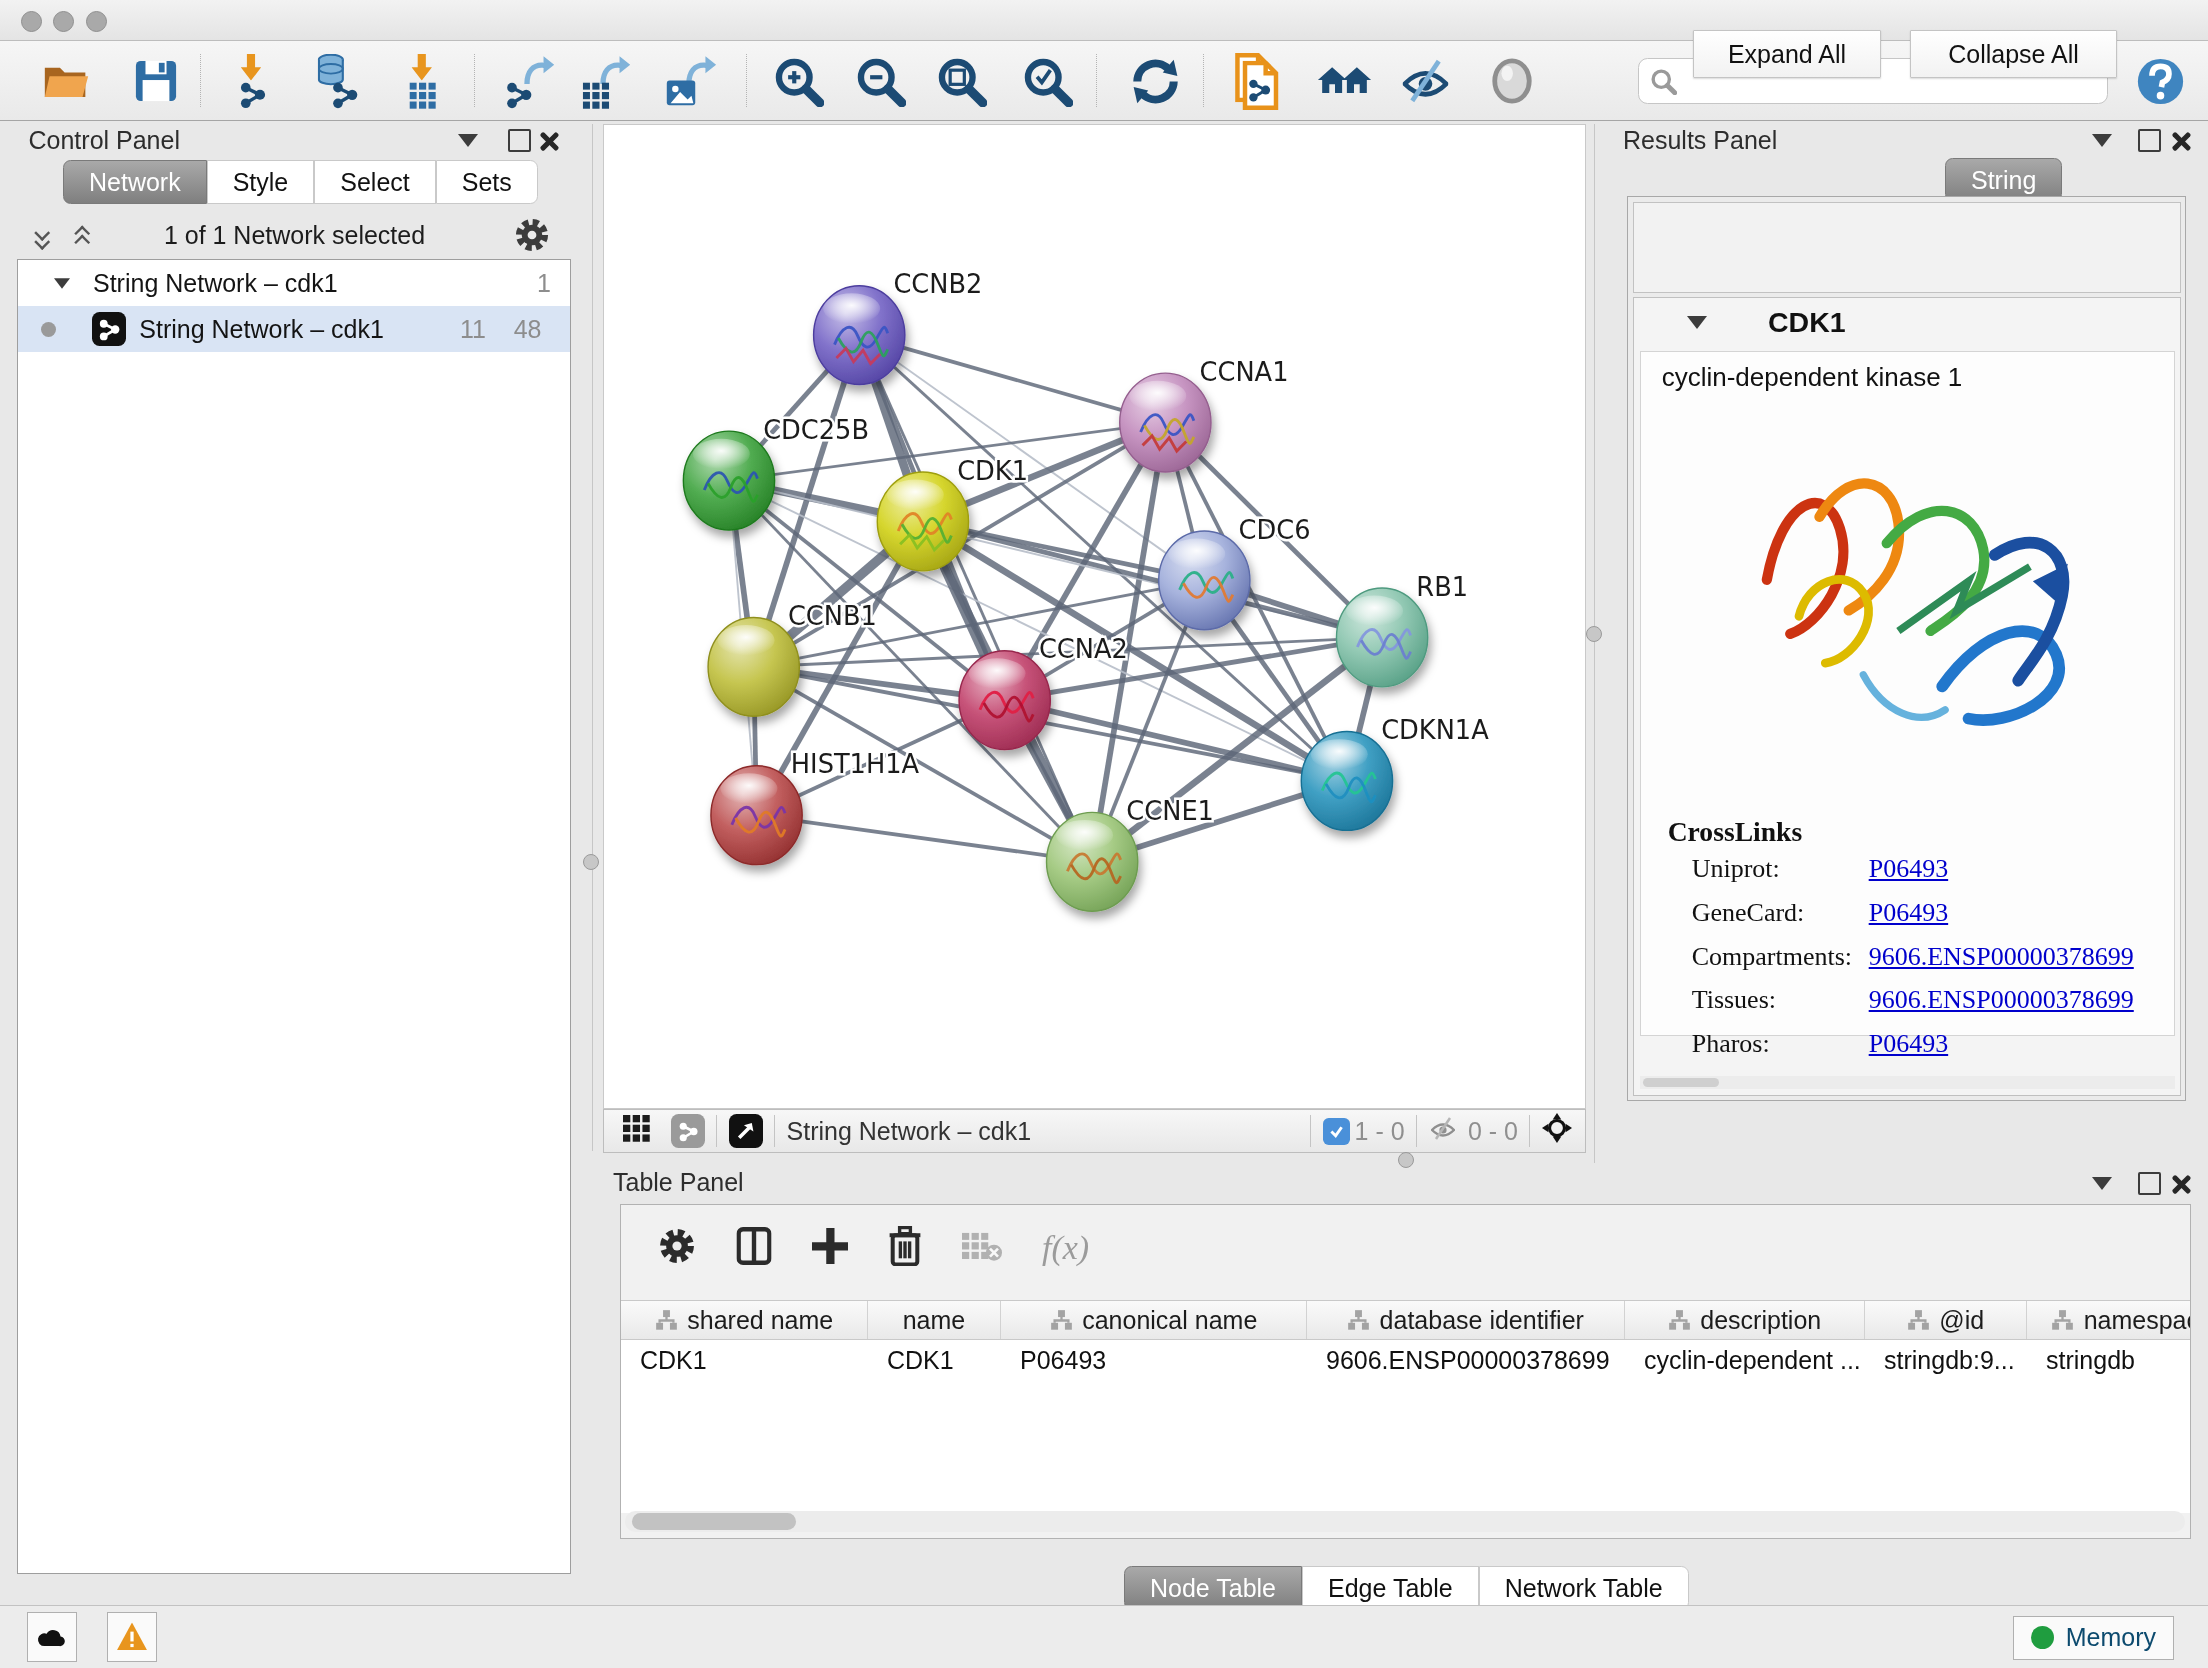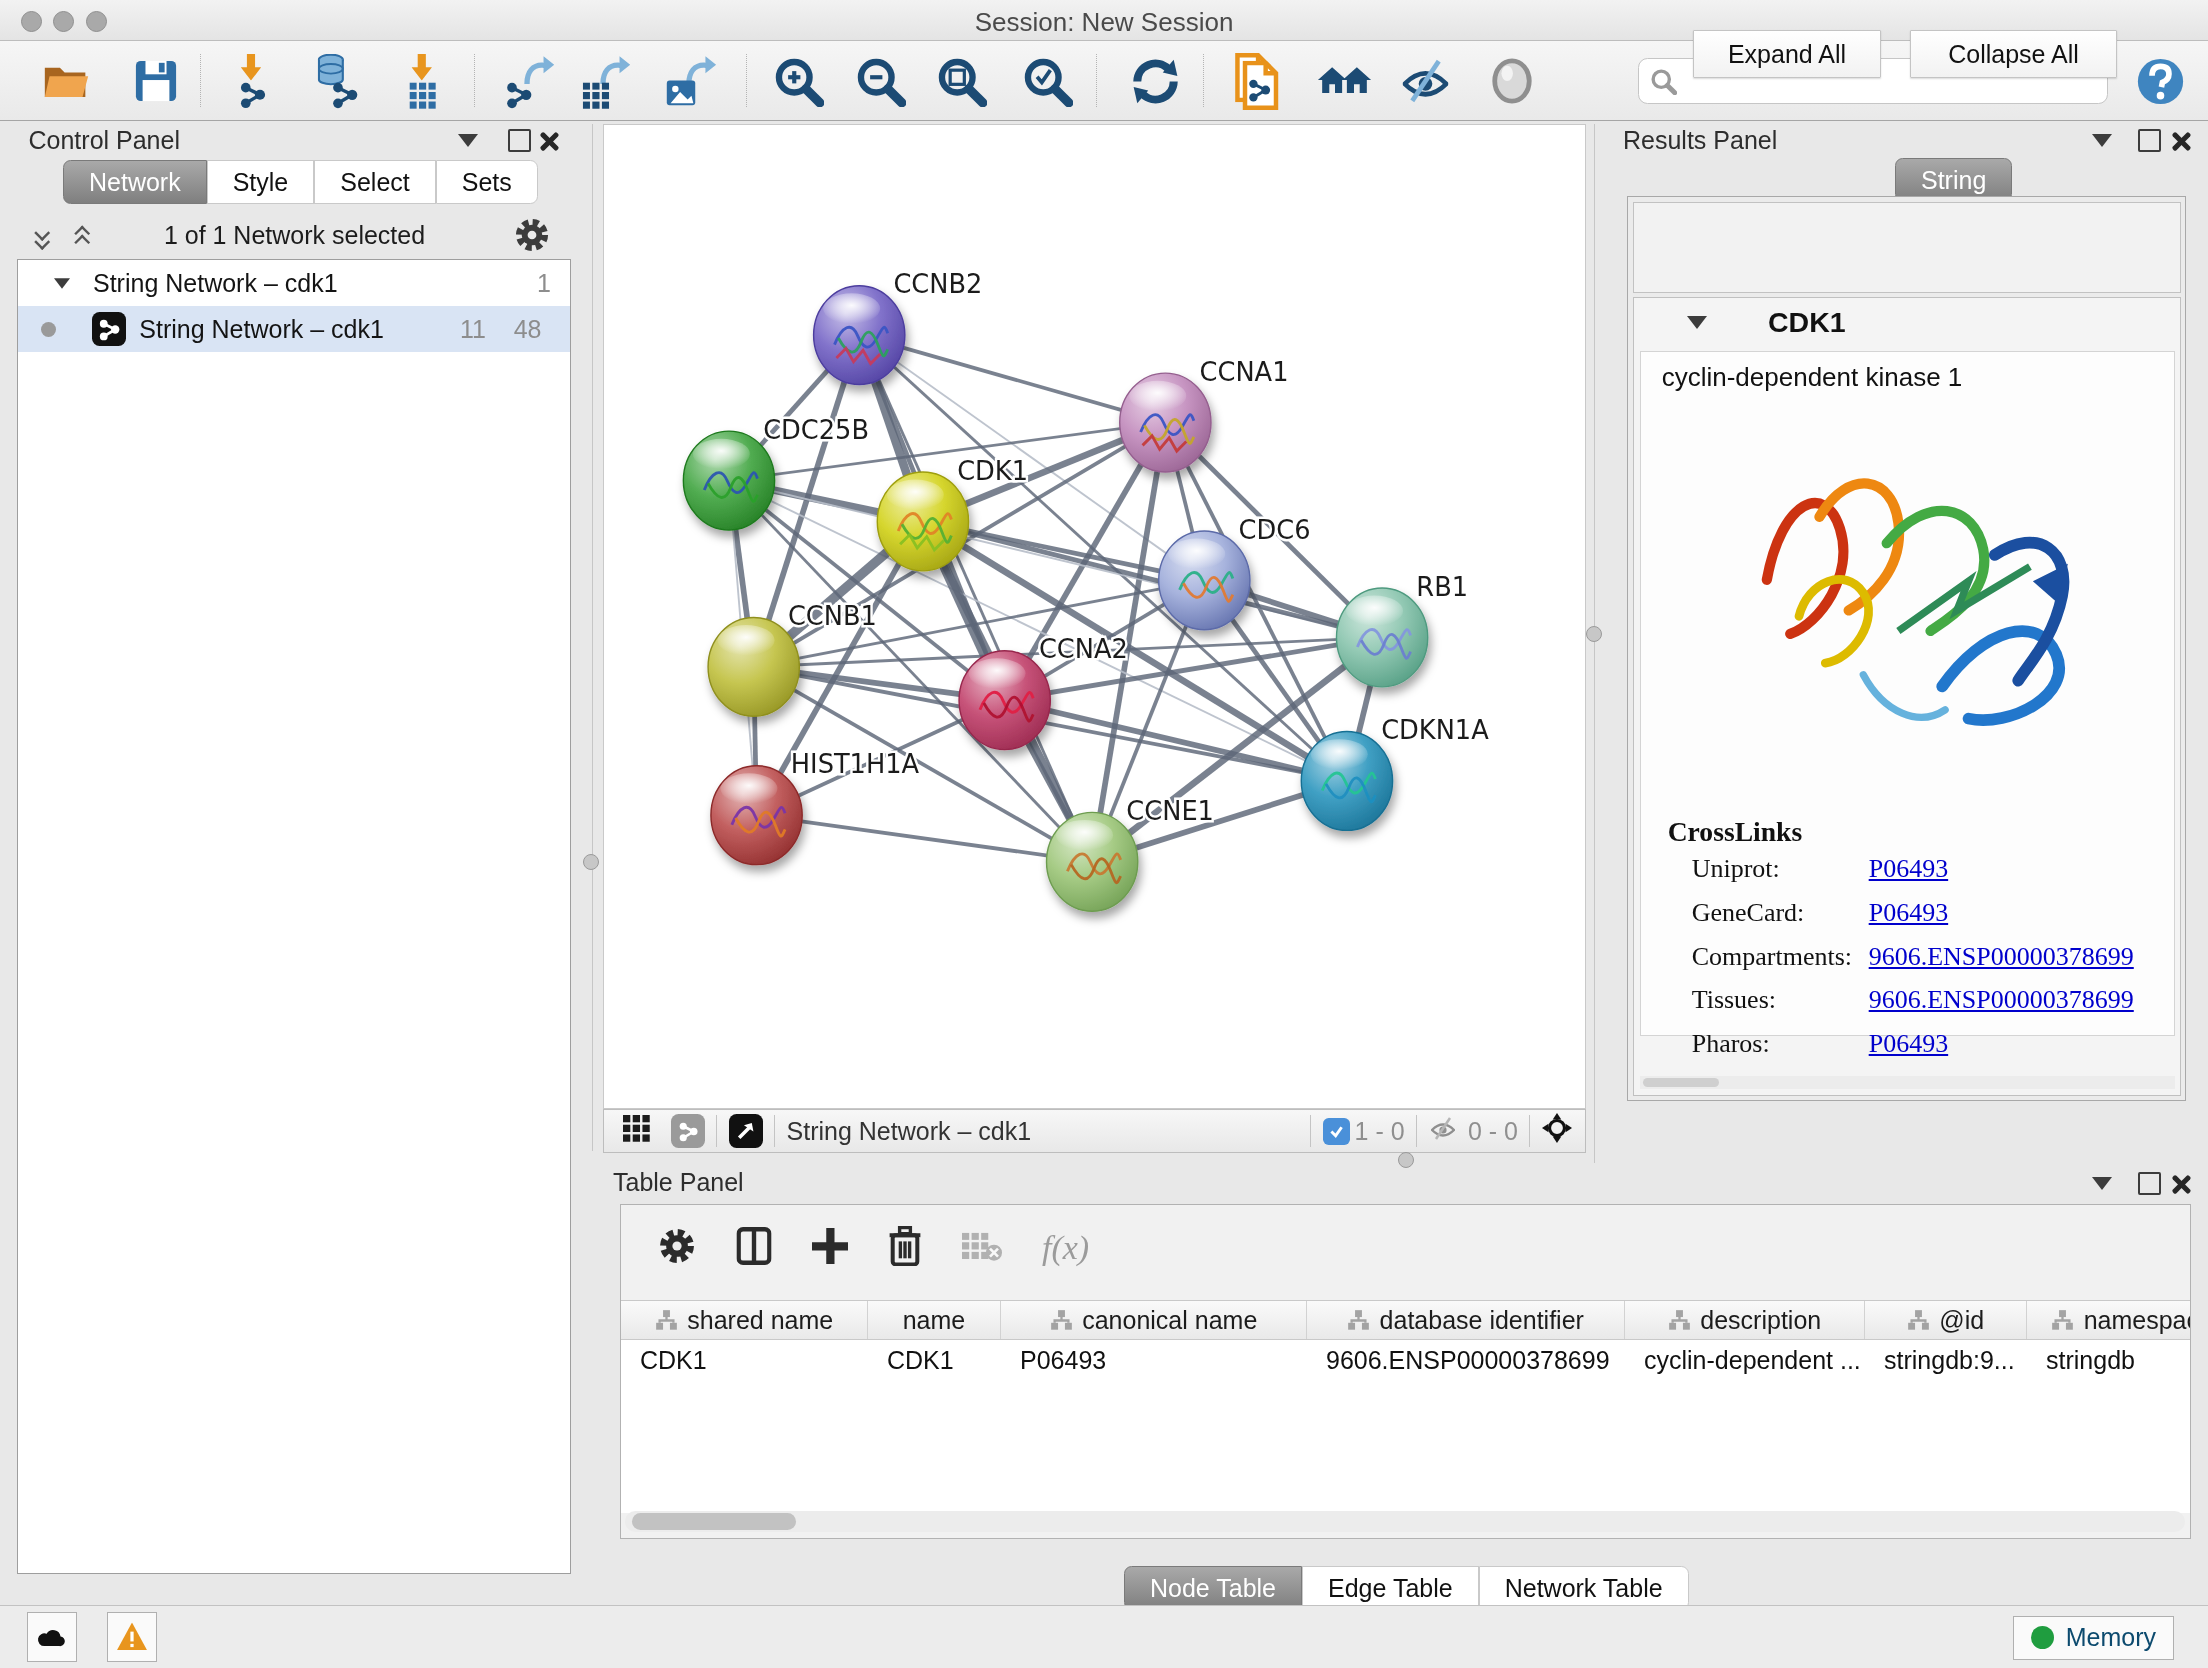--- a/index.html
+++ b/index.html
@@ -178,21 +178,20 @@
       <path d="M2 1 H14 L20 7 V27 H2 Z" fill="#fff" stroke="#e8921a" stroke-width="2.6"></path>
       <path d="M14 1 V7 H20" fill="none" stroke="#e8921a" stroke-width="2.6"></path>
     </symbol>
   </defs>
 </svg>
 
 <div id="titlebar">
   <div class="tlight" style="left:21px"></div>
   <div class="tlight" style="left:53px"></div>
   <div class="tlight" style="left:86px"></div>
-  <div id="wintitle">Session: New Session</div>
 </div>
 
 <div id="toolbar">
   <div class="tbtn" style="left:35px">
     <svg width="49" height="42" viewBox="0 0 52 44">
       <path d="M3 8 h16 l5 5 h22 v26 H3 Z" fill="#a8651f"></path>
       <path d="M8 17 h41 l-6 22 H3 Z" fill="#f0a54e"></path>
     </svg>
   </div>
   <div class="tbtn" style="left:124px">
@@ -649,21 +648,21 @@
         <use href="#sym-crosshair" width="28" height="28"></use>
       </svg>
   </span>
 </div>
 
 <div class="abs paneltitle" style="left:1623px;top:126px">Results Panel</div>
 <div class="abs" style="left:2092px;top:133px"><span class="tri"></span></div>
 <div class="abs" style="left:2138px;top:129px"><span class="sqicon"></span></div>
 <div class="abs" style="left:2170px;top:131px"><span class="xicon"></span></div>
 
-<div class="abs" style="left:1895px;top:158px">
+<div class="abs" style="left:1945px;top:158px">
   <div class="tabbtn sel" style="border-radius:7.6px">String</div>
 </div>
 
 <div id="resbox"></div>
 <div id="expcolbox"></div>
 <div class="wbtn" style="left:1693px;width:186px">Expand All</div>
 <div class="wbtn" style="left:1910px;width:205px">Collapse All</div>
 
 <div id="cdk1card">
   <div style="position:absolute;left:0;top:0;width:100%;height:49px;display:flex;align-items:center">

